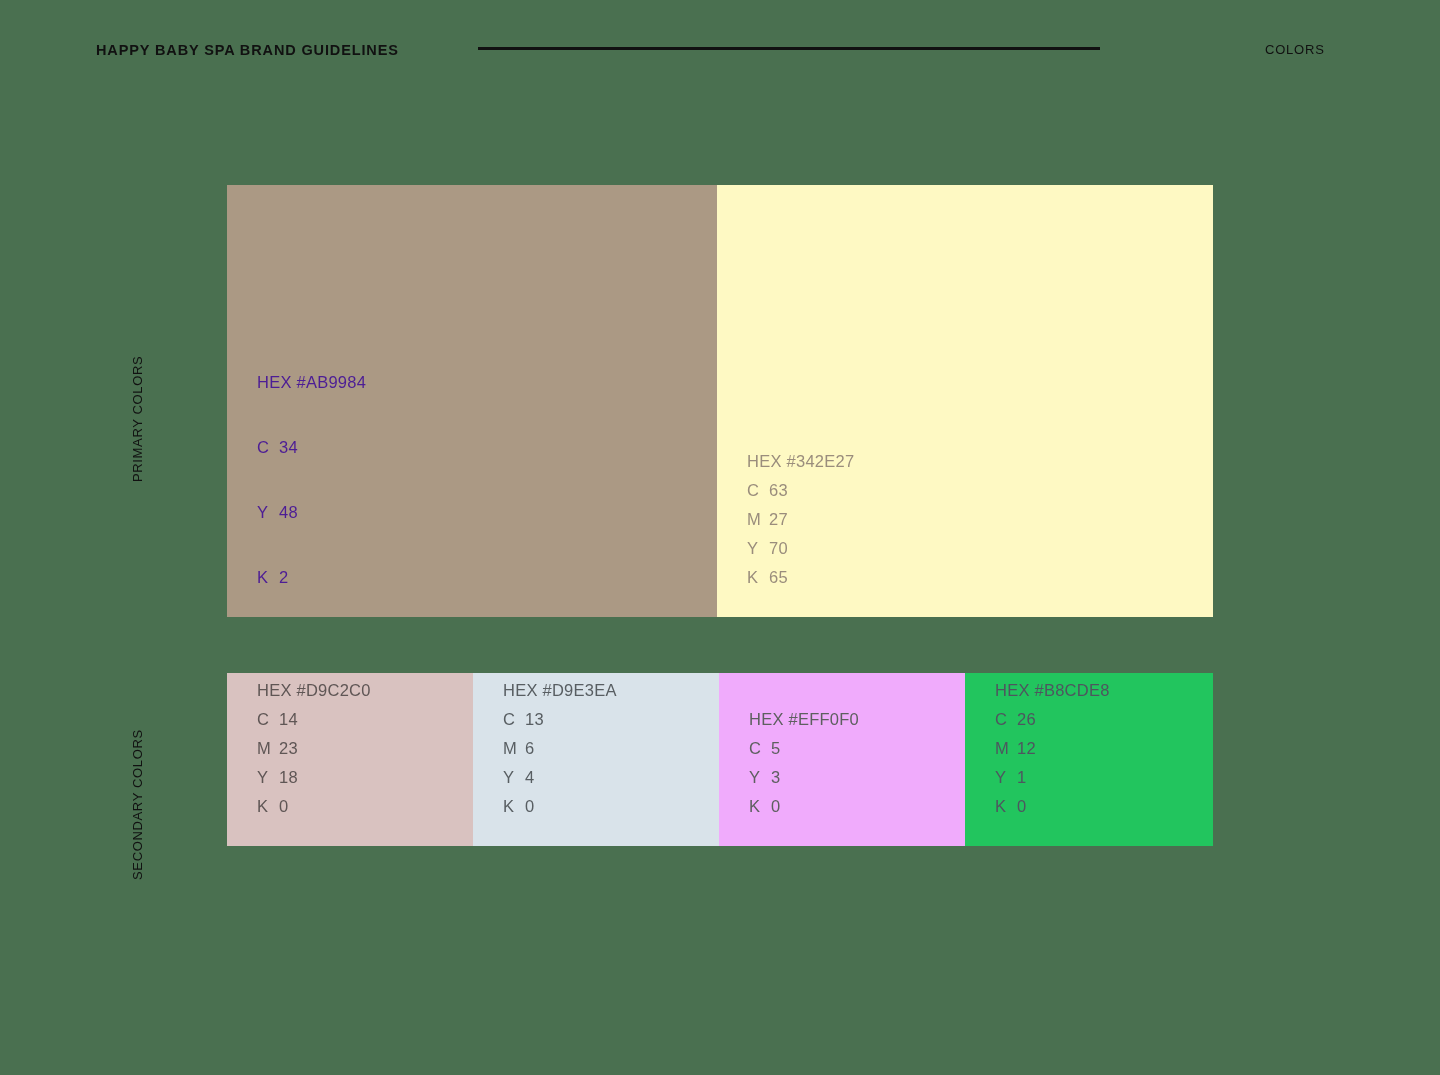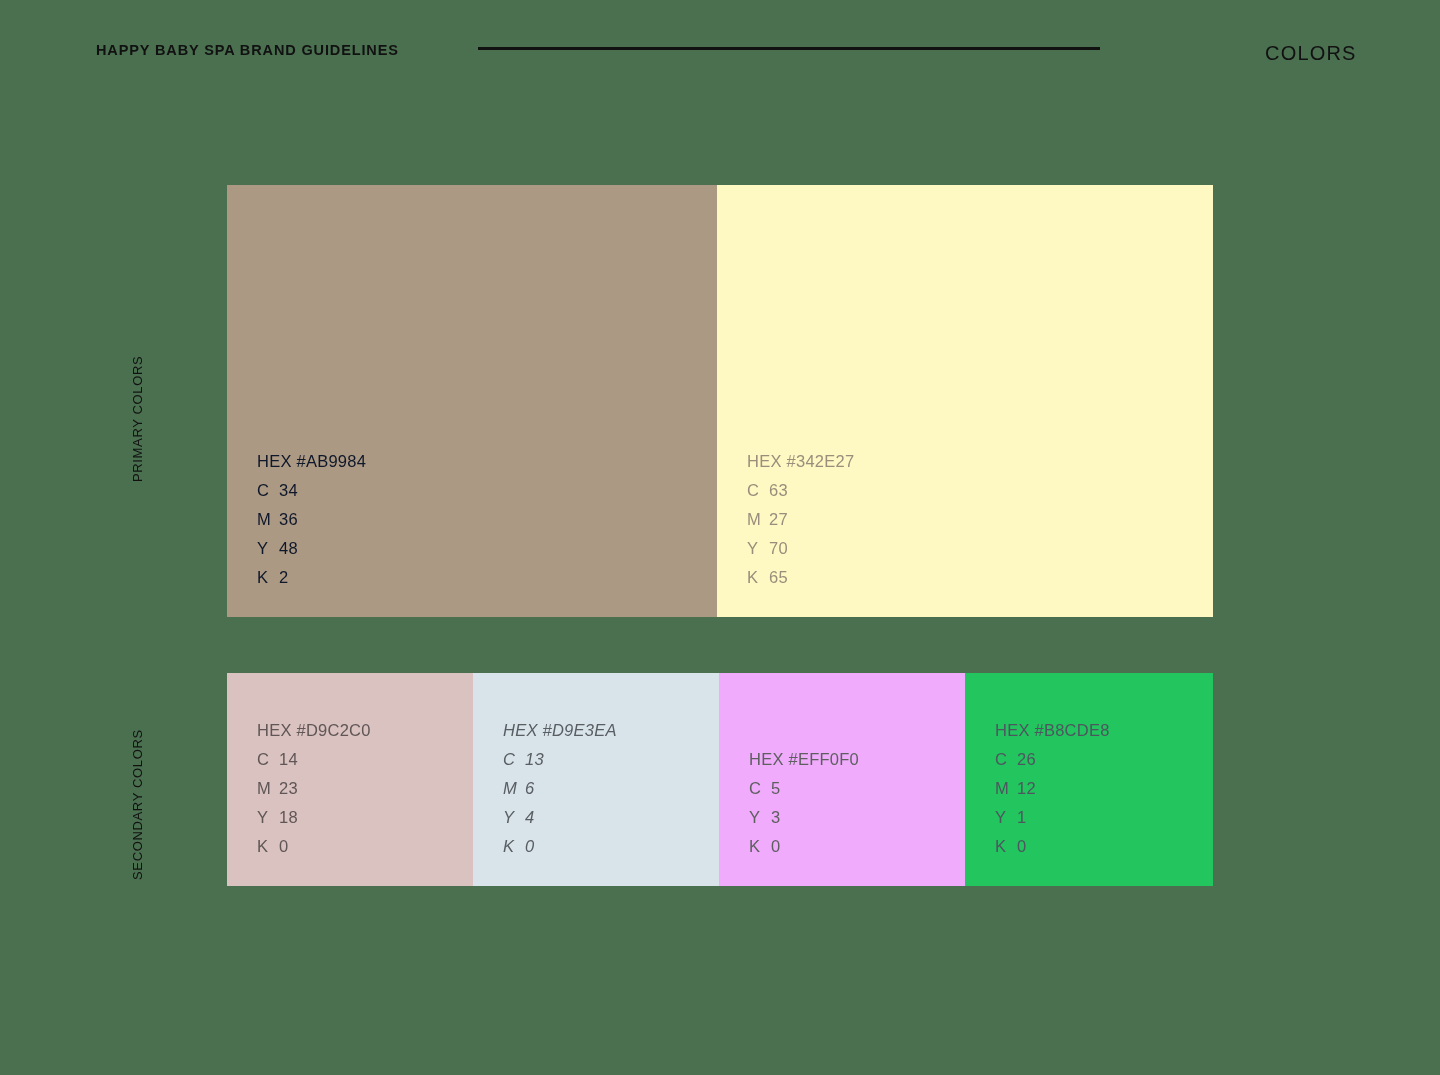--- a/index.html
+++ b/index.html
@@ -42,21 +42,21 @@
     top: 47px;
     width: 622px;
     height: 3px;
     background: #111111;
   }
 
   .header-section {
     position: absolute;
     left: 1265px;
     top: 42px;
-    font-size: 20px;
+    font-size: 13px;
     letter-spacing: 0.06em;
     font-weight: 500;
     color: #111111;
     white-space: nowrap;
   }
 
   
   .vlabel {
     position: absolute;
     transform-origin: 0 0;
@@ -86,21 +86,21 @@
     width: 986px;
   }
 
   .band-primary {
     top: 185px;
     height: 432px;
   }
 
   .band-secondary {
     top: 673px;
-    height: 213px;
+    height: 173px;
   }
 
   .swatch {
     position: relative;
     height: 100%;
     display: flex;
     flex-direction: column;
     justify-content: flex-end;
     padding: 0 0 25px 30px;
   }
@@ -129,45 +129,44 @@
   <div class="header-title">HAPPY BABY SPA BRAND GUIDELINES</div>
   <div class="header-rule"></div>
   <div class="header-section">COLORS</div>
 </div>
 
 <div class="vlabel vlabel-primary">PRIMARY COLORS</div>
 
 <div class="vlabel vlabel-secondary">SECONDARY COLORS</div>
 
 <div class="band band-primary">
-    <div class="swatch" style="background: rgb(171, 153, 132); color: #0f172a; flex: 0 0 49.7%;">
+    <div class="swatch" style="background: rgb(171, 153, 132); color: #4c1d95; flex: 0 0 49.7%; gap: 36px;">
       <div class="swatch-line hex">HEX #AB9984</div>
       <div class="swatch-line"><span class="ink-key">C</span><span>34</span></div>
-      <div class="swatch-line"><span class="ink-key">M</span><span>36</span></div>
       <div class="swatch-line"><span class="ink-key">Y</span><span>48</span></div>
       <div class="swatch-line"><span class="ink-key">K</span><span>2</span></div>
     </div>
     <div class="swatch" style="background: #fef9c3; color: rgb(154, 141, 124); flex: 0 0 50.3%;">
       <div class="swatch-line hex">HEX #342E27</div>
       <div class="swatch-line"><span class="ink-key">C</span><span>63</span></div>
       <div class="swatch-line"><span class="ink-key">M</span><span>27</span></div>
       <div class="swatch-line"><span class="ink-key">Y</span><span>70</span></div>
       <div class="swatch-line"><span class="ink-key">K</span><span>65</span></div>
     </div>
   </div>
 
 <div class="band band-secondary">
     <div class="swatch" style="background: rgb(217, 194, 192); color: rgb(95, 86, 85); flex: 0 0 24.95%;">
       <div class="swatch-line hex">HEX #D9C2C0</div>
       <div class="swatch-line"><span class="ink-key">C</span><span>14</span></div>
       <div class="swatch-line"><span class="ink-key">M</span><span>23</span></div>
       <div class="swatch-line"><span class="ink-key">Y</span><span>18</span></div>
       <div class="swatch-line"><span class="ink-key">K</span><span>0</span></div>
     </div>
-    <div class="swatch" style="background: rgb(217, 227, 234); color: rgb(88, 94, 98); flex: 0 0 24.95%; font-style: italic;">
+    <div class="swatch" style="background: rgb(217, 227, 234); color: rgb(88, 94, 98); flex: 0 0 24.95%;">
       <div class="swatch-line hex">HEX #D9E3EA</div>
       <div class="swatch-line"><span class="ink-key">C</span><span>13</span></div>
       <div class="swatch-line"><span class="ink-key">M</span><span>6</span></div>
       <div class="swatch-line"><span class="ink-key">Y</span><span>4</span></div>
       <div class="swatch-line"><span class="ink-key">K</span><span>0</span></div>
     </div>
     <div class="swatch" style="background: #f0abfc; color: rgb(93, 95, 95); flex: 0 0 24.95%;">
       <div class="swatch-line hex">HEX #EFF0F0</div>
       <div class="swatch-line"><span class="ink-key">C</span><span>5</span></div>
       <div class="swatch-line"><span class="ink-key">Y</span><span>3</span></div>

